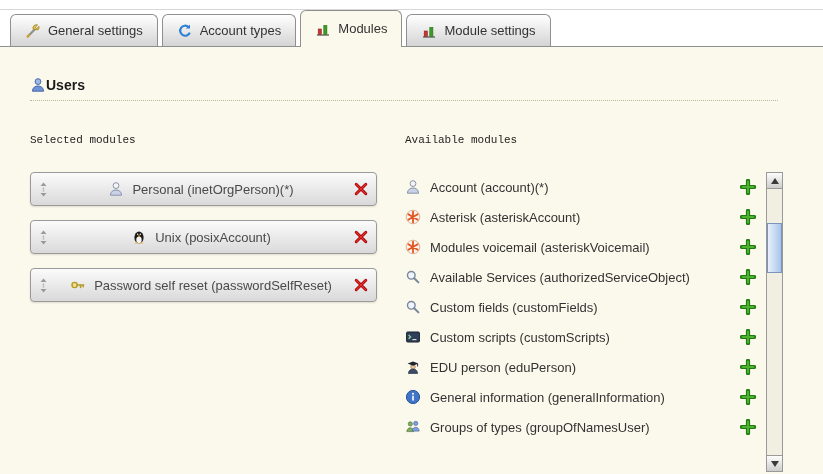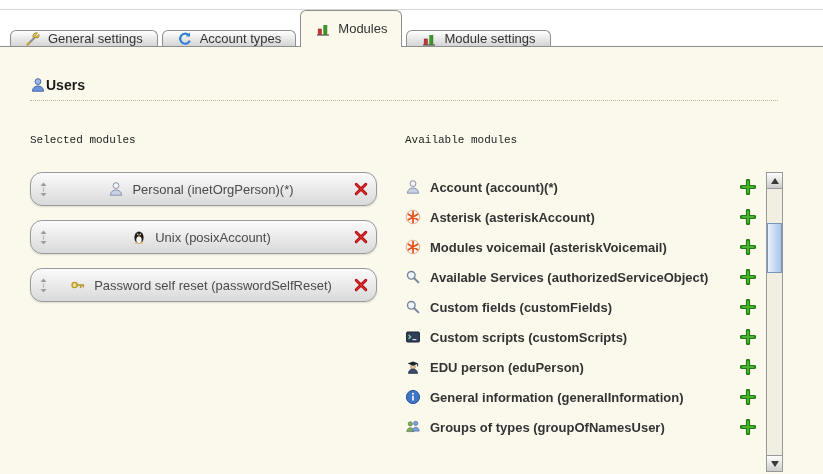--- a/index.html
+++ b/index.html
@@ -4,54 +4,54 @@
 <style>
   * { box-sizing: border-box; }
   html,body { margin:0; padding:0; }
   body { background:#e9e9e9; font-family:"Liberation Sans","DejaVu Sans",sans-serif; }
   .page { width:823px; height:474px; background:#fbf9ec; position:relative; overflow:hidden; }
 
   
   .tabbar { position:relative; height:47px; background:#ffffff; border-bottom:1px solid #8f8f8f;
             display:flex; align-items:flex-end; gap:4px; padding-left:10px; }
   .tabbar::before { content:""; position:absolute; left:0; right:0; top:9px; border-top:1px solid #d7d7d7; }
-  .tab { position:relative; display:flex; align-items:center; gap:7px; padding:0 14px; height:16px;
+  .tab { position:relative; display:flex; align-items:center; gap:7px; padding:0 14px; height:32px;
          background:linear-gradient(#ffffff,#d4d4d4); border:1px solid #8f8f8f; border-bottom:none;
          border-radius:6px 6px 0 0; font-size:13px; color:#333; cursor:pointer; white-space:nowrap; }
   .tab.active { height:37px; background:#fbf9ec; margin-bottom:-1px; padding-bottom:1px; z-index:2; }
 
   .icon { display:inline-block; width:16px; height:16px; flex:none; }
   .icon svg { width:100%; height:100%; display:block; }
 
   
   .content { padding:30px 20px 0 30px; }
   .users-header { display:flex; align-items:center; width:748px;
                   padding-bottom:7px; border-bottom:1px dotted #bcb89c; }
   .users-title { font-size:14px; font-weight:bold; color:#1a1a1a; }
 
   .columns { display:flex; margin-top:17px; }
   .col-left { width:375px; flex:none; }
   .col-right { flex:1; }
   .col-title { font-size:11px; color:#222; margin:16px 0 26px 0;font-family:Liberation Mono, monospace; }
 
   
-  .sel-row { width:347px; height:34px; margin-bottom:14px; border:1px solid #9a9a9a; border-radius:12px;
+  .sel-row { width:347px; height:34px; margin-bottom:14px; border:1px solid #9a9a9a; border-radius:4px;
              background:linear-gradient(#fbfbfb,#d9d9d9); display:flex; align-items:center;
              padding:0 7px; box-shadow:0 1px 2px rgba(0,0,0,.12); cursor:move; }
   .drag-handle { width:11px; height:15px; flex:none; }
   .sel-center { flex:1; display:flex; align-items:center; justify-content:center; gap:8px;
                 font-size:13px; color:#4a4a4a; overflow:hidden; white-space:nowrap; }
   .btn { border:none; background:none; padding:0; margin:0; width:16px; height:16px; flex:none; cursor:pointer; }
   .btn svg { width:100%; height:100%; display:block; }
 
   
   .avail-area { display:flex; align-items:flex-start; }
   .avail-list { width:355px; flex:none; }
   .av-row { height:30px; display:flex; align-items:center; gap:9px; font-size:13px; color:#333; padding-right:4px; }
-  .av-label { flex:1; white-space:nowrap;font-weight:bold; }
+  .av-label { flex:1; white-space:nowrap; }
 
   
   .scrollbar { width:17px; height:300px; margin-left:6px; border:1px solid #999;
                background:#f1eee2; display:flex; flex-direction:column; }
   .sb-btn { height:16px; flex:none; display:flex; align-items:center; justify-content:center;
             background:linear-gradient(#fdfdfd,#cdcdcd); cursor:pointer; }
   .sb-btn.up { border-bottom:1px solid #999; }
   .sb-btn.down { border-top:1px solid #999; }
   .tri-up { width:0; height:0; border-left:4px solid transparent; border-right:4px solid transparent;
             border-bottom:6px solid #3a3a3a; }

